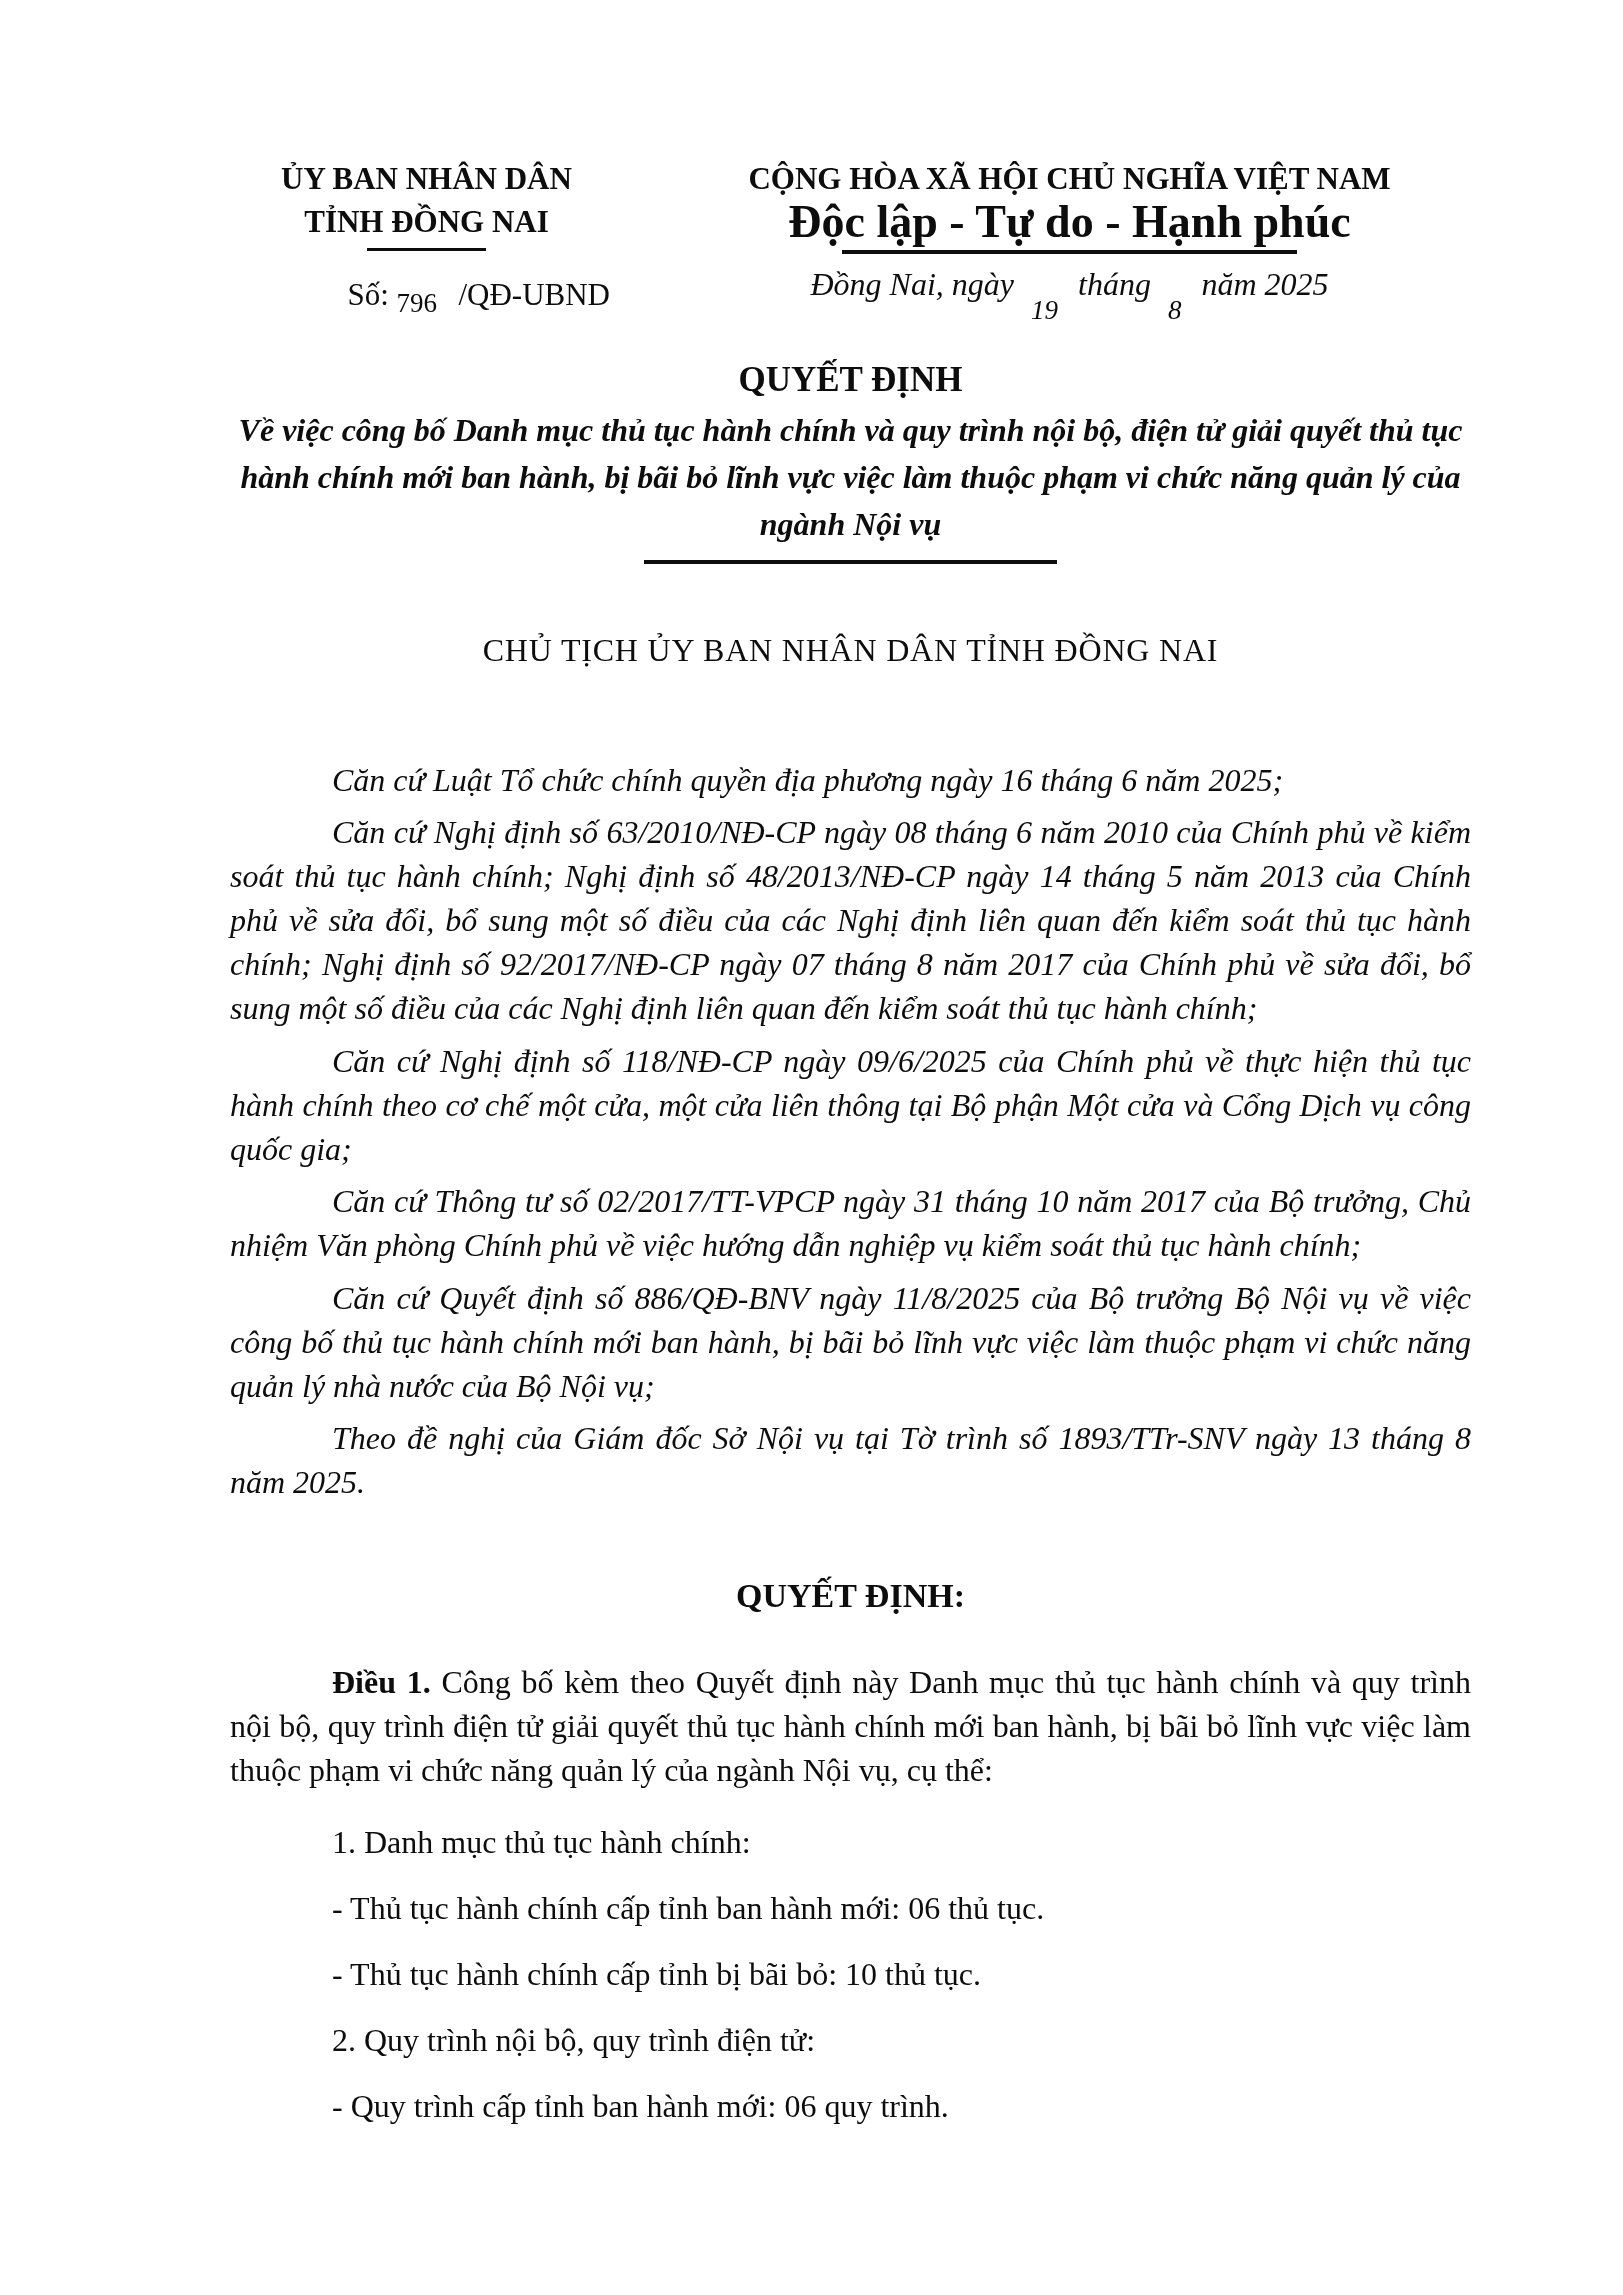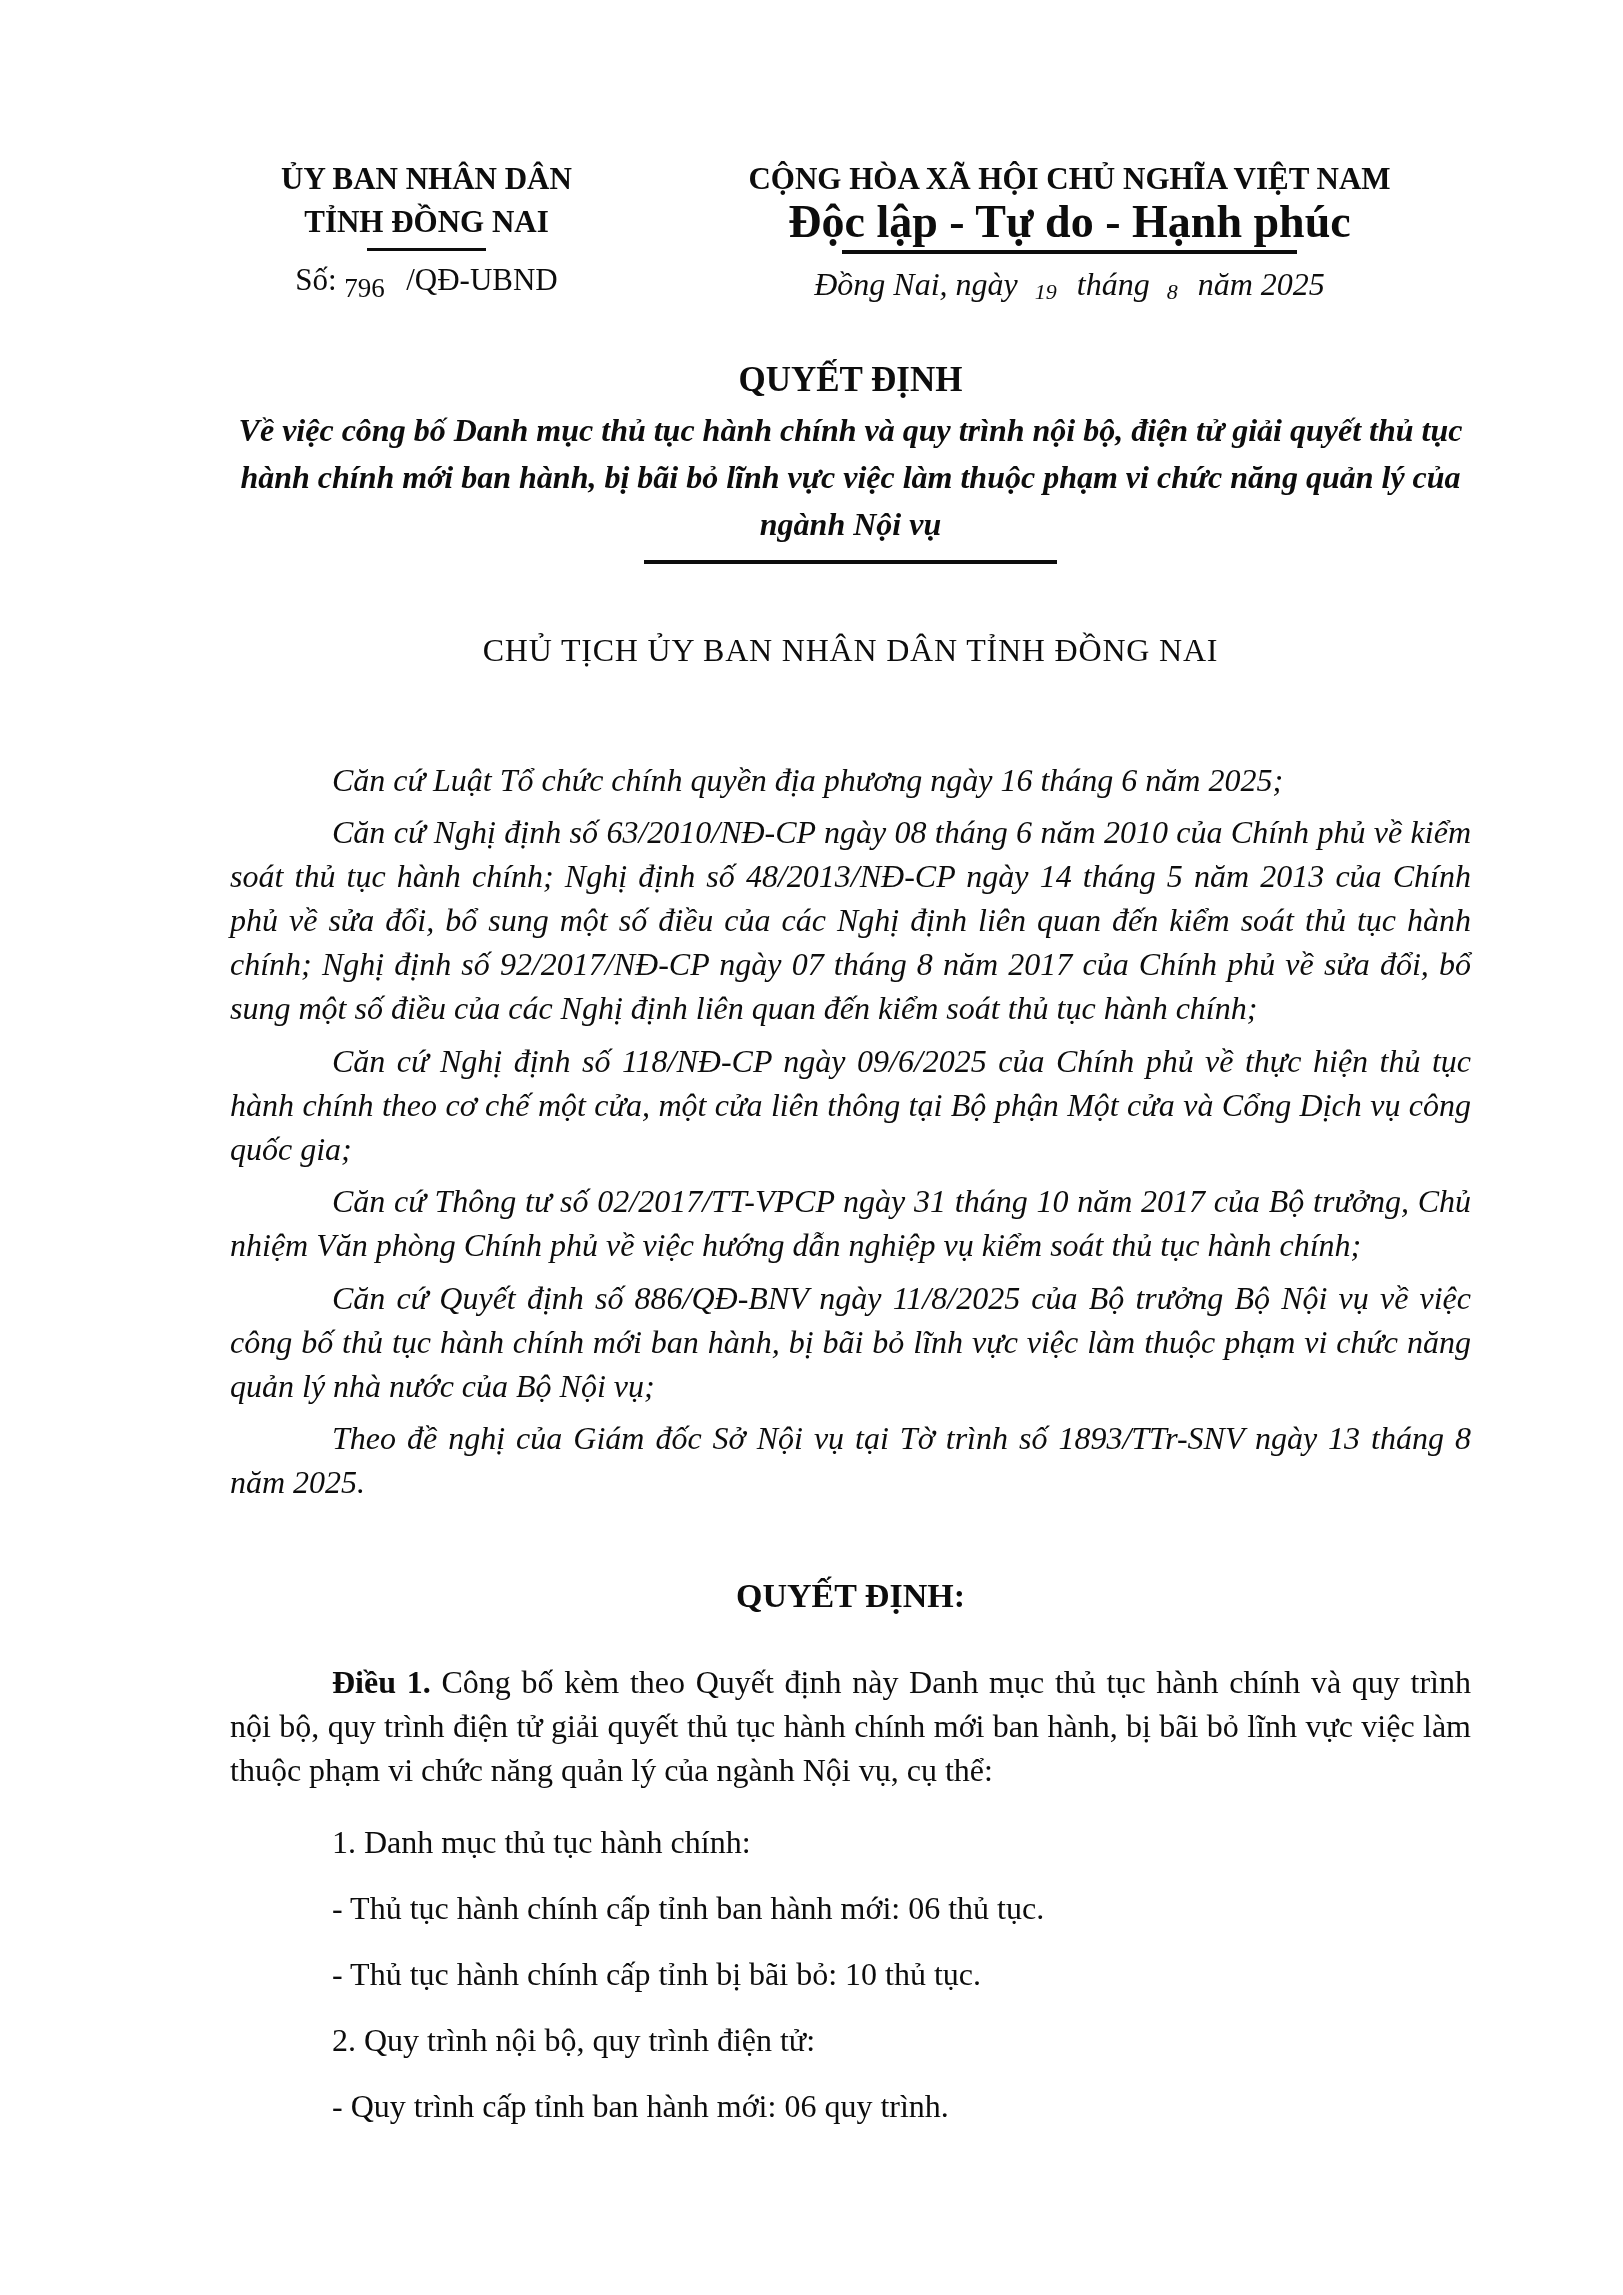--- a/index.html
+++ b/index.html
@@ -24,27 +24,27 @@
     position: absolute; left: 13px; top: 0; width: 367px; text-align: center;
   }
   .hdr-right {
     position: absolute; left: 428px; top: 0; width: 823px; text-align: center;
   }
   .hdr-bold { font-weight: bold; font-size: 31px; line-height: 43px; white-space: nowrap; }
   .motto { font-weight: bold; font-size: 46px; line-height: 44px; white-space: nowrap; }
   .rule { background: #0d0d0d; height: 3.8px; border: 0; margin: 4.6px auto 0 auto; }
   .rule-left { width: 119px; }
   .rule-right { width: 455px; margin-top: 6.1px; }
-  .doc-number { font-size: 31px; line-height: 45px; margin-top: 6px; white-space: nowrap; }
+  .doc-number { font-size: 31px; line-height: 56px; margin-top: 16px; white-space: nowrap; text-align: right; }
   .doc-number .filled {
     font-size: 27px; position: relative; top: 6.9px; margin: 0 21.4px 0 7.7px;
   }
   .place-date { font-style: italic; font-size: 32px; line-height: 43px; margin-top: 9.2px; white-space: nowrap; }
   .place-date .filled {
-    font-size: 22px; position: relative; top: 4px; margin: 0 20px 0 17px;
+    font-size: 27px; position: relative; top: 24px; margin: 0 20px 0 17px;
   }
   
   .doc-title {
     text-align: center; font-weight: bold; font-size: 35px; line-height: 49px;
     margin-top: 1px;
   }
   .doc-subtitle {
     text-align: center; font-weight: bold; font-size: 32px; line-height: 47px;
     margin: 3.1px auto 0 auto; max-width: 1243px; font-style: italic;
   }

